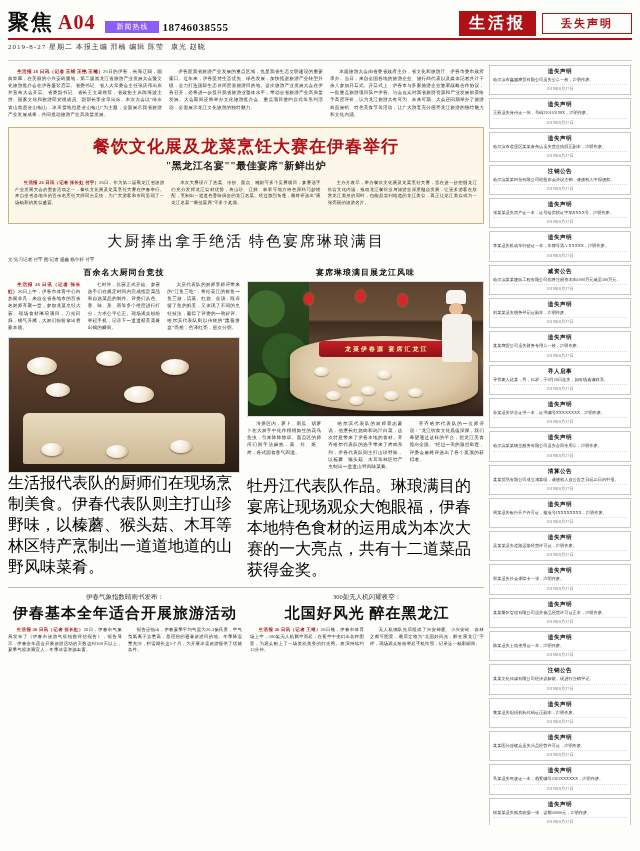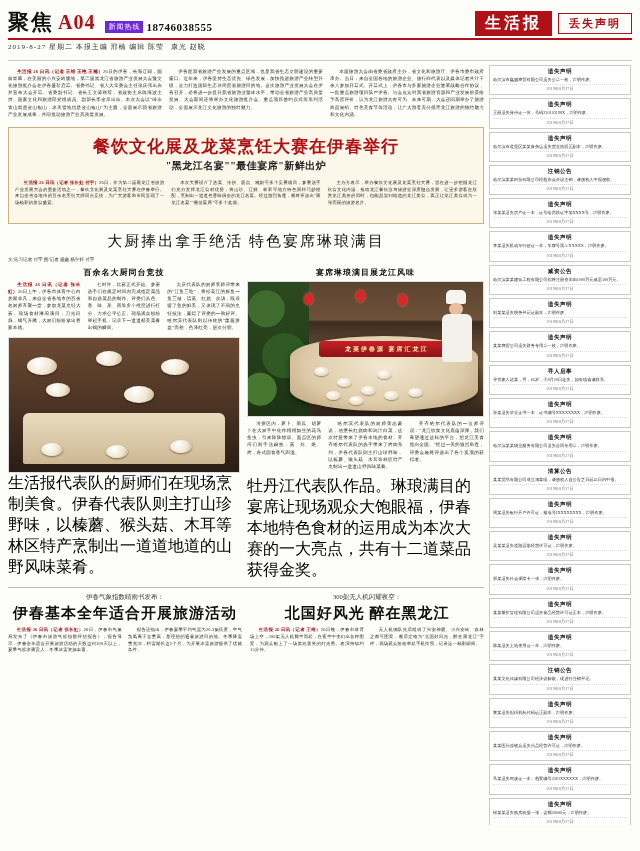--- a/index.html
+++ b/index.html
@@ -29,32 +29,32 @@
     font-family: "Liberation Serif", serif;
     font-size: 21px; font-weight: bold; letter-spacing: 2px; color: #111;
   }
   .mast-page {
     font-size: 20px; font-weight: bold; color: #b01116; letter-spacing: 1px;
   }
   .mast-hot {
     display: flex; align-items: center; gap: 3px; margin-left: 6px;
   }
   .hot-badge {
-    background: #6d28d9; color: #fff; font-size: 7px; padding: 1px 3px;
+    background: #8b5cf6; color: #fff; font-size: 7px; padding: 1px 11px;
     letter-spacing: 1px; white-space: nowrap;
   }
   .hot-num { font-size: 11px; font-weight: bold; color: #111; letter-spacing: 0.5px; }
   .mast-right { margin-left: auto; display: flex; align-items: center; gap: 6px; }
   .paper-logo {
     background: #b01116; color: #fff; font-size: 16px; font-weight: bold;
     padding: 2px 10px; letter-spacing: 3px;
   }
   .lost-head {
     border: 1px solid #b01116; color: #b01116; font-size: 11px;
-    padding: 2px 10px; letter-spacing: 2px; font-weight: bold;
+    padding: 2px 18px; letter-spacing: 2px; font-weight: bold;
   }
   .mast-sub {
     font-size: 7px; color: #333; letter-spacing: 1px;
     padding: 2px 0 8px 0; border-bottom: 1px solid #ccc;
   }
 
   
   .body-wrap { display: flex; gap: 5px; margin-top: 4px; }
   .main-col { width: 476px; }
   .ads-col { width: 142px; }

